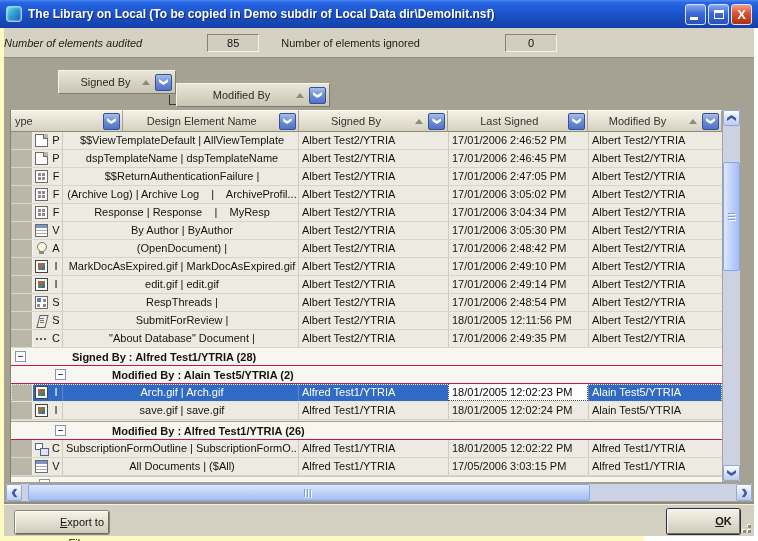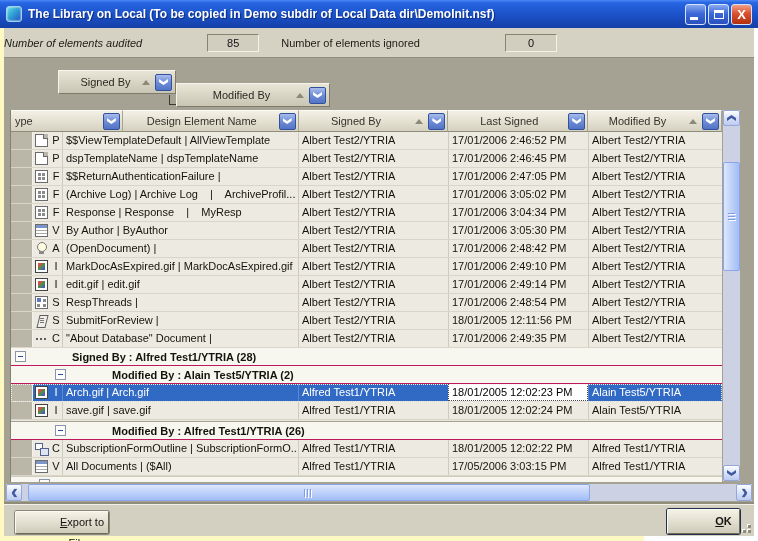--- a/index.html
+++ b/index.html
@@ -61,21 +61,21 @@
   .h-name{width:176px;}
   .h-signed{width:150px;}
   .h-last{width:140px;}
   .h-mod{width:134px;}
   .grid-body{height:350px;overflow:hidden;background:#a5a193;}
   .row{display:flex;height:18px;background:#edebe1;border-bottom:1px solid #d9d6c9;font-size:11px;color:#14140c;}
   .gutter{width:22px;flex:none;background:#bab7a8;border-right:1px solid #f4f2ea;}
   .iconbox{width:17px;flex:none;position:relative;}
   .letter{width:12px;flex:none;line-height:17px;text-align:center;}
   .c{line-height:17px;white-space:pre;overflow:hidden;padding-left:3px;border-left:1px solid #cfccbe;}
-  .c-name{width:236px;}
+  .c-name{width:236px;text-align:center;}
   .c-signed{width:150px;}
   .c-last{width:140px;}
   .c-mod{width:134px;}
   .row.sel{background:#316ac5;color:#fff;outline:1px dotted #f0f0f0;outline-offset:-1px;}
   .row.sel .c{border-left-color:#5d87d2;}
   .row.sel .c-last{background:#fff;color:#000;border:1px dotted #444;line-height:15px;}
   .grouprow{display:flex;align-items:center;height:18px;background:#f7f6ef;border-bottom:1px solid #be185d;
     font-size:11px;font-weight:bold;color:#14140c;gap:39px;}
   .g1{padding-left:4px;}
   .g2{padding-left:44px;}

